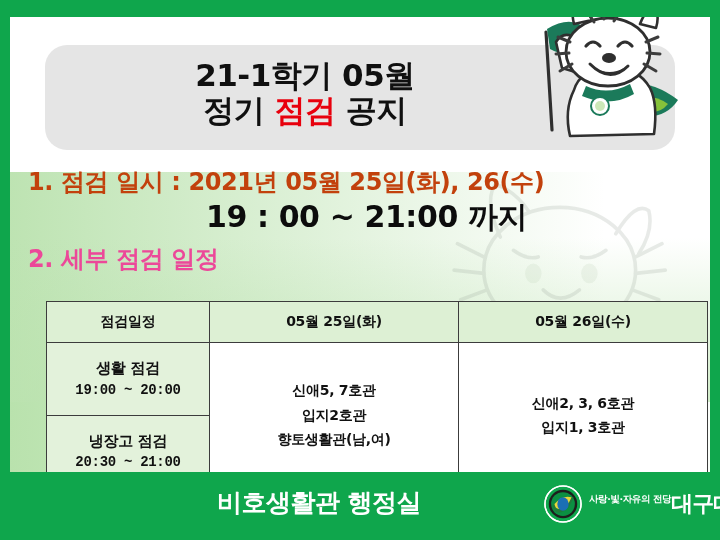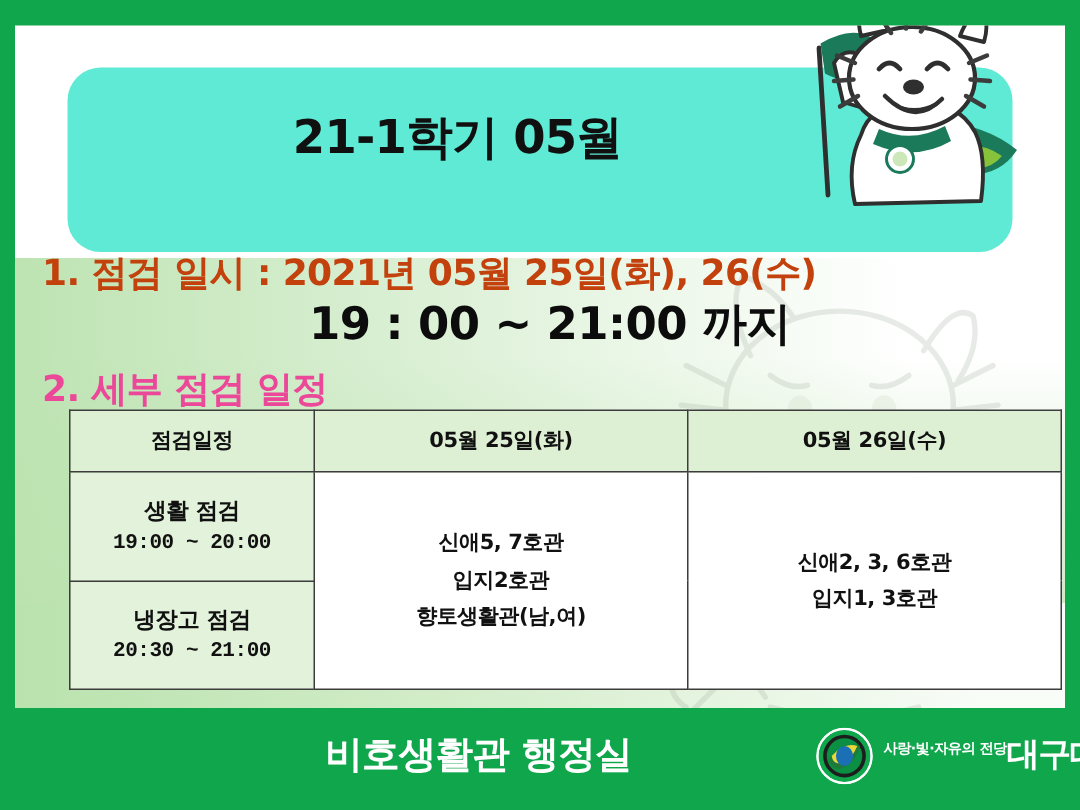--- a/index.html
+++ b/index.html
@@ -32,22 +32,22 @@
   }
 
   
   .watermark{
     position:absolute;right:-18px;bottom:-6px;width:330px;height:330px;
     opacity:.22;pointer-events:none;
   }
 
   
   .banner{
-    position:absolute;left:35px;top:28px;width:630px;height:123px;
-    background:#5eead4;border-radius:22px;
+    position:absolute;left:35px;top:28px;width:630px;height:105px;
+    background:#e5e5e5;border-radius:22px;
   }
   .banner-title{
     position:absolute;left:0;top:0;width:520px;height:95px;
     display:flex;flex-direction:column;align-items:center;justify-content:center;
     line-height:1.12;
   }
   .banner-line{
     font-size:31px;font-weight:bold;color:#101010;letter-spacing:-.5px;
     white-space:nowrap;
   }
@@ -68,21 +68,21 @@
   .line2{
     font-size:30px;font-weight:bold;color:#0c0c0c;white-space:nowrap;
     letter-spacing:-.4px;line-height:1.3;padding-left:178px;
   }
   .line3{
     font-size:24px;font-weight:bold;color:#ec4899;white-space:nowrap;
     letter-spacing:-.4px;margin-top:7px;
   }
 
   
-  .table-wrap{position:absolute;left:36px;top:256px;width:652px;height:168px;}
+  .table-wrap{position:absolute;left:36px;top:284px;width:652px;height:168px;}
   table.sched{
     width:652px;height:168px;border-collapse:collapse;
     table-layout:fixed;
   }
   table.sched td{
     border:1px solid #3c3c3c;
     text-align:center;vertical-align:middle;
     font-size:14px;font-weight:bold;color:#111;
     letter-spacing:-.3px;
   }
@@ -156,20 +156,21 @@
         <path d="M90 118 l18 0 l10 14 l-19 8 l-19 -8 z"></path>
       </g>
       <g fill="none" stroke="#b9ccb2" stroke-width="2">
         <circle cx="100" cy="168" r="15"></circle>
       </g>
     </svg>
 
     <div class="banner">
       <div class="banner-title">
         <div class="banner-line">21-1학기 05월</div>
+        <div class="banner-line"><span>정기 </span><span class="hl-red">점검</span><span> 공지</span></div>
       </div>
     </div>
 
     <svg class="mascot" viewBox="0 0 200 145">
 
       <path d="M38 34 L44 132" stroke="#2f2f2f" stroke-width="3.2" fill="none" stroke-linecap="round"></path>
 
       <path d="M39 31 q20 -12 34 -4 q-8 14 -1 26 q-16 6 -30 -2 z" fill="#1b7a5a"></path>
 
       <path d="M108 86 q34 -6 62 16 q-12 18 -34 16 q-22 -2 -34 -14 z" fill="#1b7a5a"></path>

